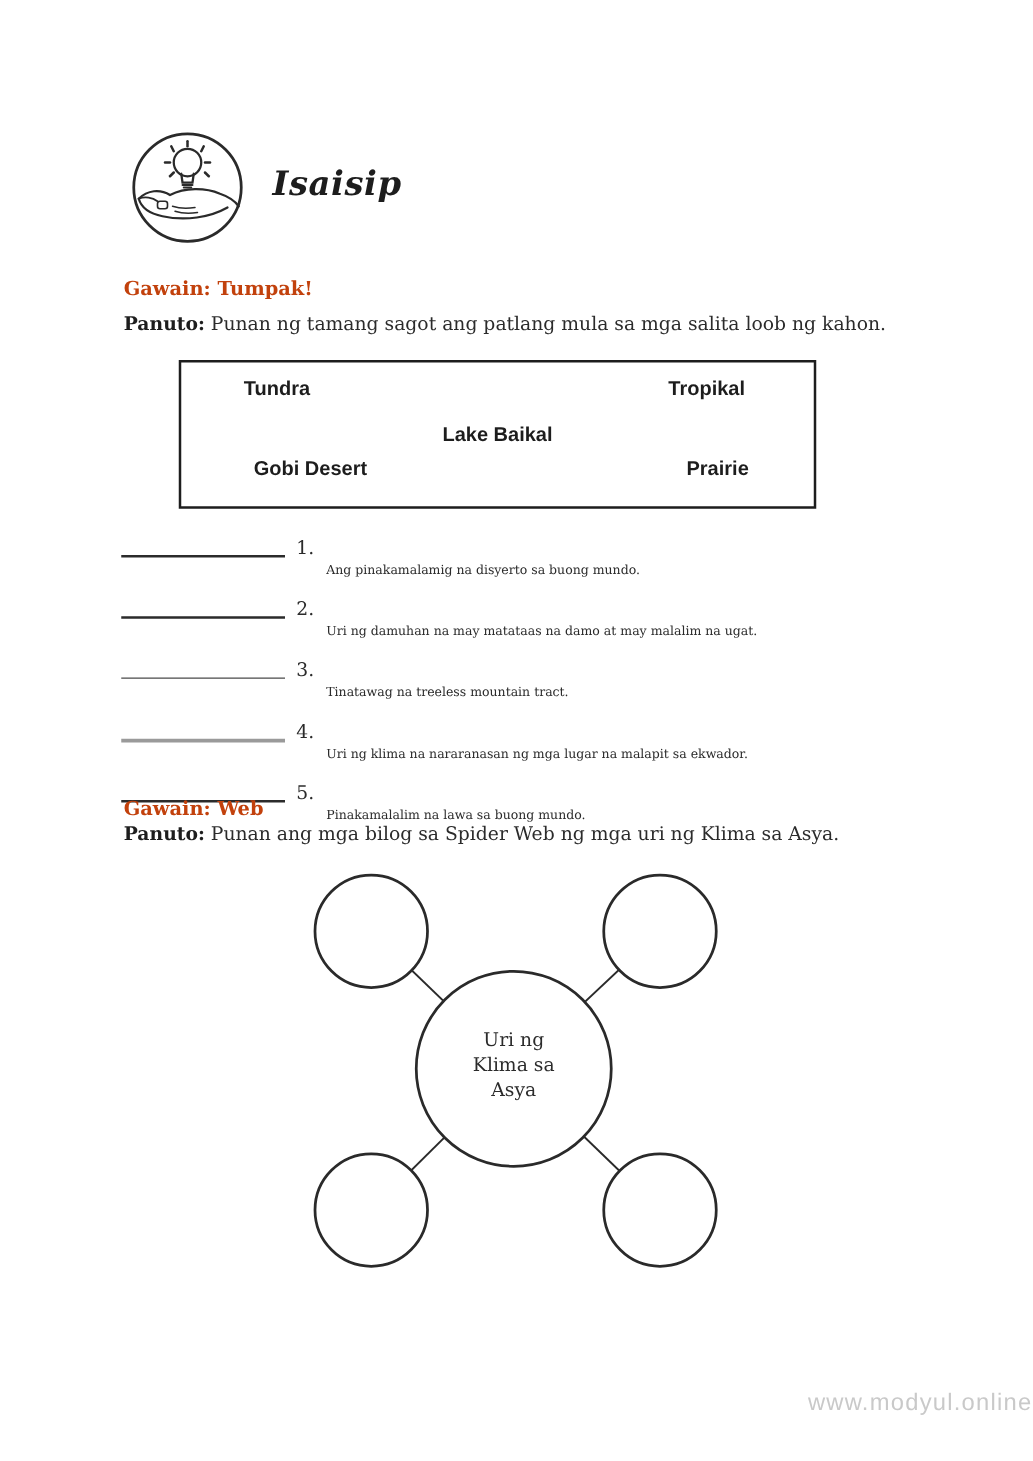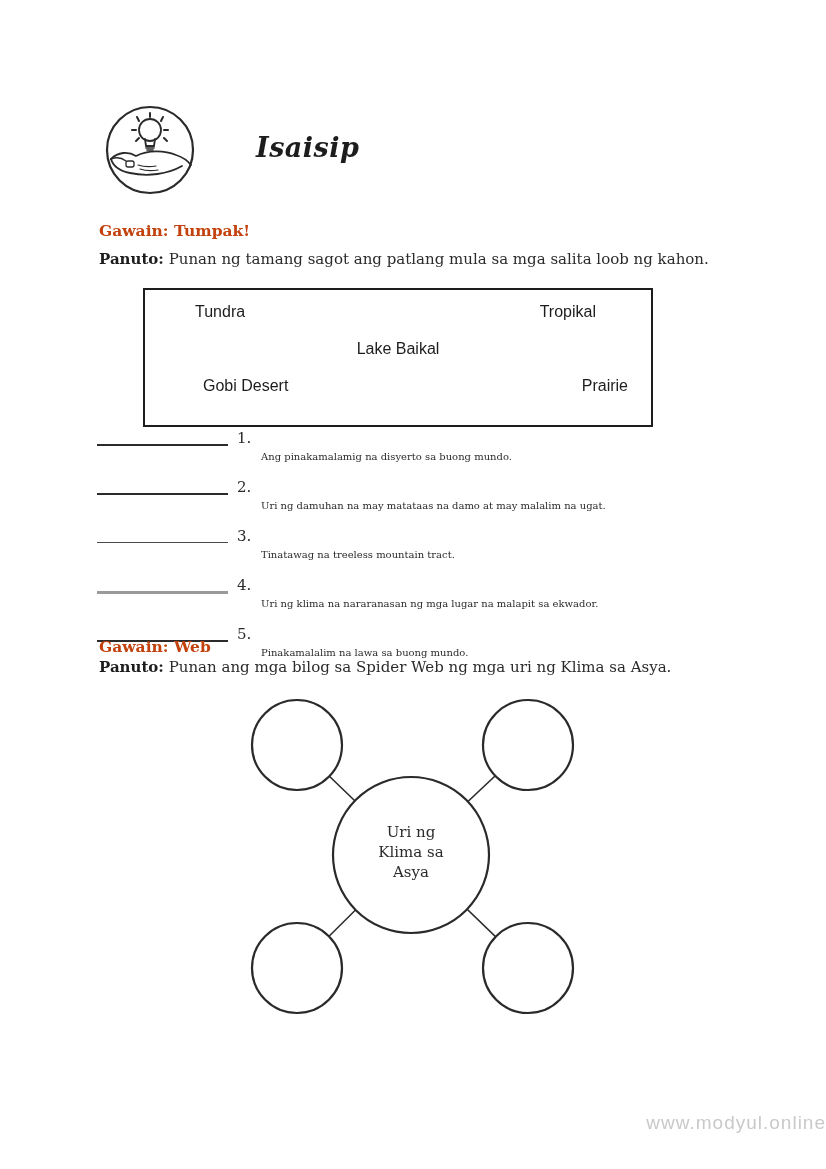--- a/index.html
+++ b/index.html
@@ -9,38 +9,38 @@
     background:#ffffff;
     font-family:"DejaVu Serif", serif;
     color:#2b2b2b;
     overflow:hidden;
   }
   
   .header-icon{position:absolute;left:104px;top:104px;width:92px;height:92px;}
   .page-title{
     position:absolute;left:218px;top:132px;
     font-size:27px;font-weight:bold;font-style:italic;
-    letter-spacing:0.5px;color:#1d1d1d;margin-left:38px;
+    letter-spacing:0.5px;color:#1d1d1d;
   }
   
   .act-title{position:absolute;left:99px;font-size:15.5px;font-weight:bold;color:#c2410c;}
   .act1-title{top:221px;}
   .instruction{position:absolute;left:99px;width:616px;font-size:15px;line-height:21px;color:#2b2b2b;}
   .act1-instruction{top:249px;}
   .instruction b{color:#1d1d1d;}
   
   .word-bank{
-    position:absolute;left:143px;top:288px;width:510px;height:139px;
+    position:absolute;left:143px;top:288px;width:510px;height:119px;
     border:2px solid #1d1d1d;box-sizing:border-box;
-    font-family:"Liberation Sans", sans-serif;font-weight:normal;font-size:16px;color:#1d1d1d;
+    font-family:"Liberation Sans", sans-serif;font-weight:bold;font-size:16px;color:#1d1d1d;
   }
   .wb-row{position:absolute;left:0;right:0;display:flex;}
   .wb-row1{top:13px;padding-left:50px;padding-right:55px;justify-content:space-between;}
   .wb-row2{top:50px;justify-content:center;}
-  .wb-row3{top:87px;padding-left:58px;padding-right:23px;justify-content:space-between;}
+  .wb-row3{top:77px;padding-left:58px;padding-right:52px;justify-content:space-between;}
   
   .fill-list{position:absolute;left:97px;top:427px;width:618px;}
   .fill-row{display:flex;align-items:flex-start;margin-bottom:8px;}
   .blank{width:131px;height:17px;flex:0 0 131px;border-bottom:2px solid #2b2b2b;margin-right:9px;}
   .blank-3{border-bottom-color:#4a4a4a;border-bottom-width:1.5px;}
   .blank-4{border-bottom-color:#9a9a9a;border-bottom-width:3px;}
   .item-num{flex:0 0 24px;font-size:15px;line-height:22px;}
   .item-text{flex:1;font-size:10px;line-height:22px;text-align:justify;margin-top:19px;}
   
   .act2-title{top:637px;}

